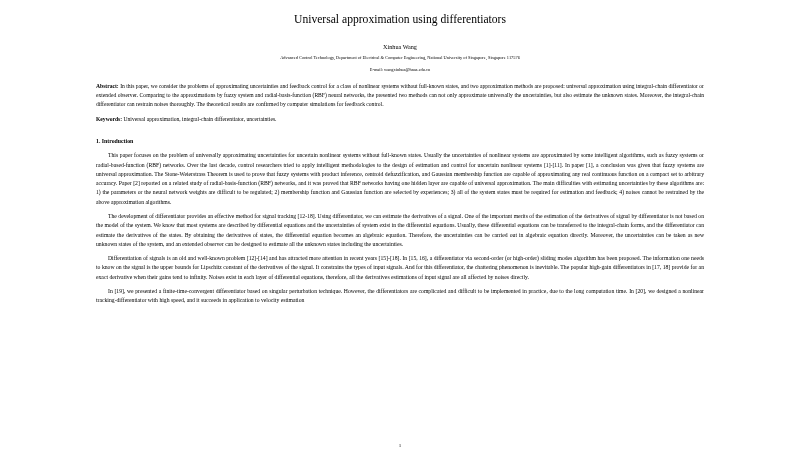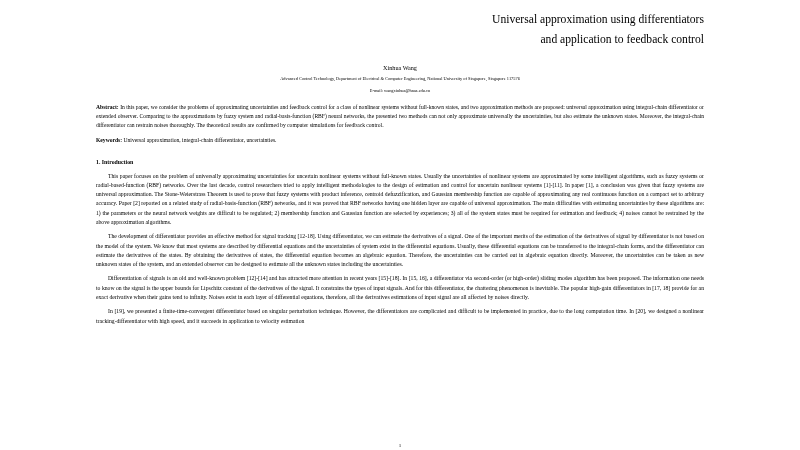--- a/index.html
+++ b/index.html
@@ -16,21 +16,21 @@
   .page {
     position: relative;
     width: 800px;
     height: 450px;
     background: #ffffff;
     box-sizing: border-box;
     padding: 6px 96px 0 96px;
     overflow: hidden;
   }
   .title {
-    text-align: right;
+    text-align: center;
     font-size: 11.6px;
     line-height: 1.75;
     color: #000;
     font-family: "Liberation Serif", serif;
     margin: 4px 0 0 0;
     font-weight: normal;
   }
   .title .line2 {
     display: block;
   }
@@ -92,21 +92,20 @@
     color: #000;
   }
 </style>
 </head>
 <body>
 
 <div class="page">
 
   <div class="title">
     <span>Universal approximation using differentiators</span>
-    <span class="line2">and application to feedback control</span>
   </div>
 
   <div class="author">Xinhua Wang</div>
   <div class="affil">Advanced Control Technology, Department of Electrical &amp; Computer Engineering, National University of Singapore, Singapore 117576</div>
   <div class="email">E-mail: wangxinhua@hnas.edu.cn</div>
 
   <div class="abstract"><b>Abstract:</b><span> In this paper, we consider the problems of approximating uncertainties and feedback control for a class of nonlinear systems without full-known states, and two approximation methods are proposed: universal approximation using integral-chain differentiator or extended observer. Comparing to the approximations by fuzzy system and radial-basis-function (RBF) neural networks, the presented two methods can not only approximate universally the uncertainties, but also estimate the unknown states. Moreover, the integral-chain differentiator can restrain noises thoroughly. The theoretical results are confirmed by computer simulations for feedback control.</span></div>
 
   <div class="keywords"><b>Keywords:</b><span> Universal approximation, integral-chain differentiator, uncertainties.</span></div>
 

